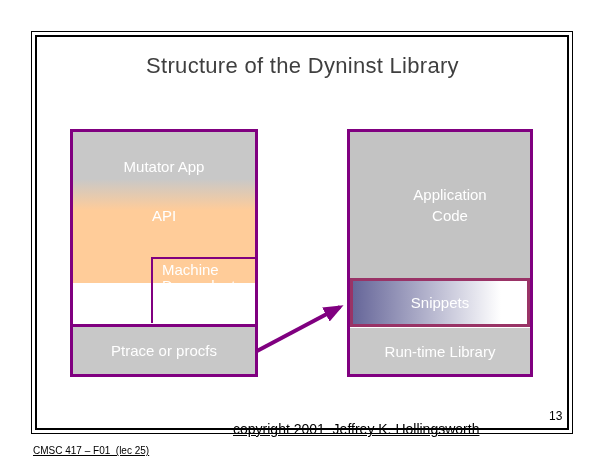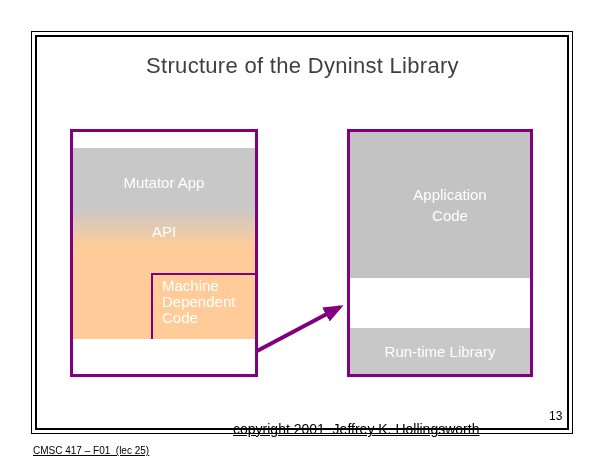--- a/index.html
+++ b/index.html
@@ -20,21 +20,21 @@
     font-size:22px; color:#3f3f3f; letter-spacing:0.3px;
   }
   .boxtext { color:#ffffff; font-size:15px; }
 
   
   .left-box {
     position:absolute; left:70px; top:129px; width:188px; height:248px;
     border:3px solid #800080; box-sizing:border-box; background:#ffffff;
   }
   .lb-grad {
-    position:absolute; left:0; top:16px; right:0; height:191px;
+    position:absolute; left:0; top:0; right:0; height:151px;
     background:linear-gradient(180deg,#c8c8c8 0%,#c8c8c8 31%,#ffcc99 52%,#ffcc99 100%);
   }
   .mutator-label { position:absolute; top:26px; left:0; right:0; text-align:center; }
   .api-label     { position:absolute; top:75px; left:0; right:0; text-align:center; }
   .dyninst-label { position:absolute; top:112px; left:2px; width:76px; text-align:center; line-height:19px; }
   .machine-box {
     position:absolute; left:78px; top:125px; width:104px; height:66px;
     border-left:2px solid #800080; border-top:2px solid #800080; box-sizing:border-box;
   }
   .machine-label { padding:3px 0 0 9px; line-height:16px; }
@@ -88,25 +88,31 @@
 <div class="title">Structure of the Dyninst Library</div>
 
 <div class="left-box">
   <div class="lb-grad">
     <div class="mutator-label boxtext">Mutator App</div>
     <div class="api-label boxtext">API</div>
     <div class="machine-box">
       <div class="machine-label boxtext">Machine Dependent Code</div>
     </div>
   </div>
+  <div class="ptrace-section">
+    <span class="boxtext">Ptrace or procfs</span>
+  </div>
 </div>
 
 <div class="right-box">
   <div class="app-section">
     <span class="boxtext">Application Code</span>
+  </div>
+  <div class="snippets-box">
+    <span class="boxtext">Snippets</span>
   </div>
   <div class="runtime-section">
     <span class="boxtext">Run-time Library</span>
   </div>
 </div>
 
 <svg class="arrow-layer">
   <defs>
     <marker id="ah" markerWidth="5" markerHeight="4" refX="4" refY="2" orient="auto">
       <path d="M0,0 L5,2 L0,4 z" fill="#800080"></path>

